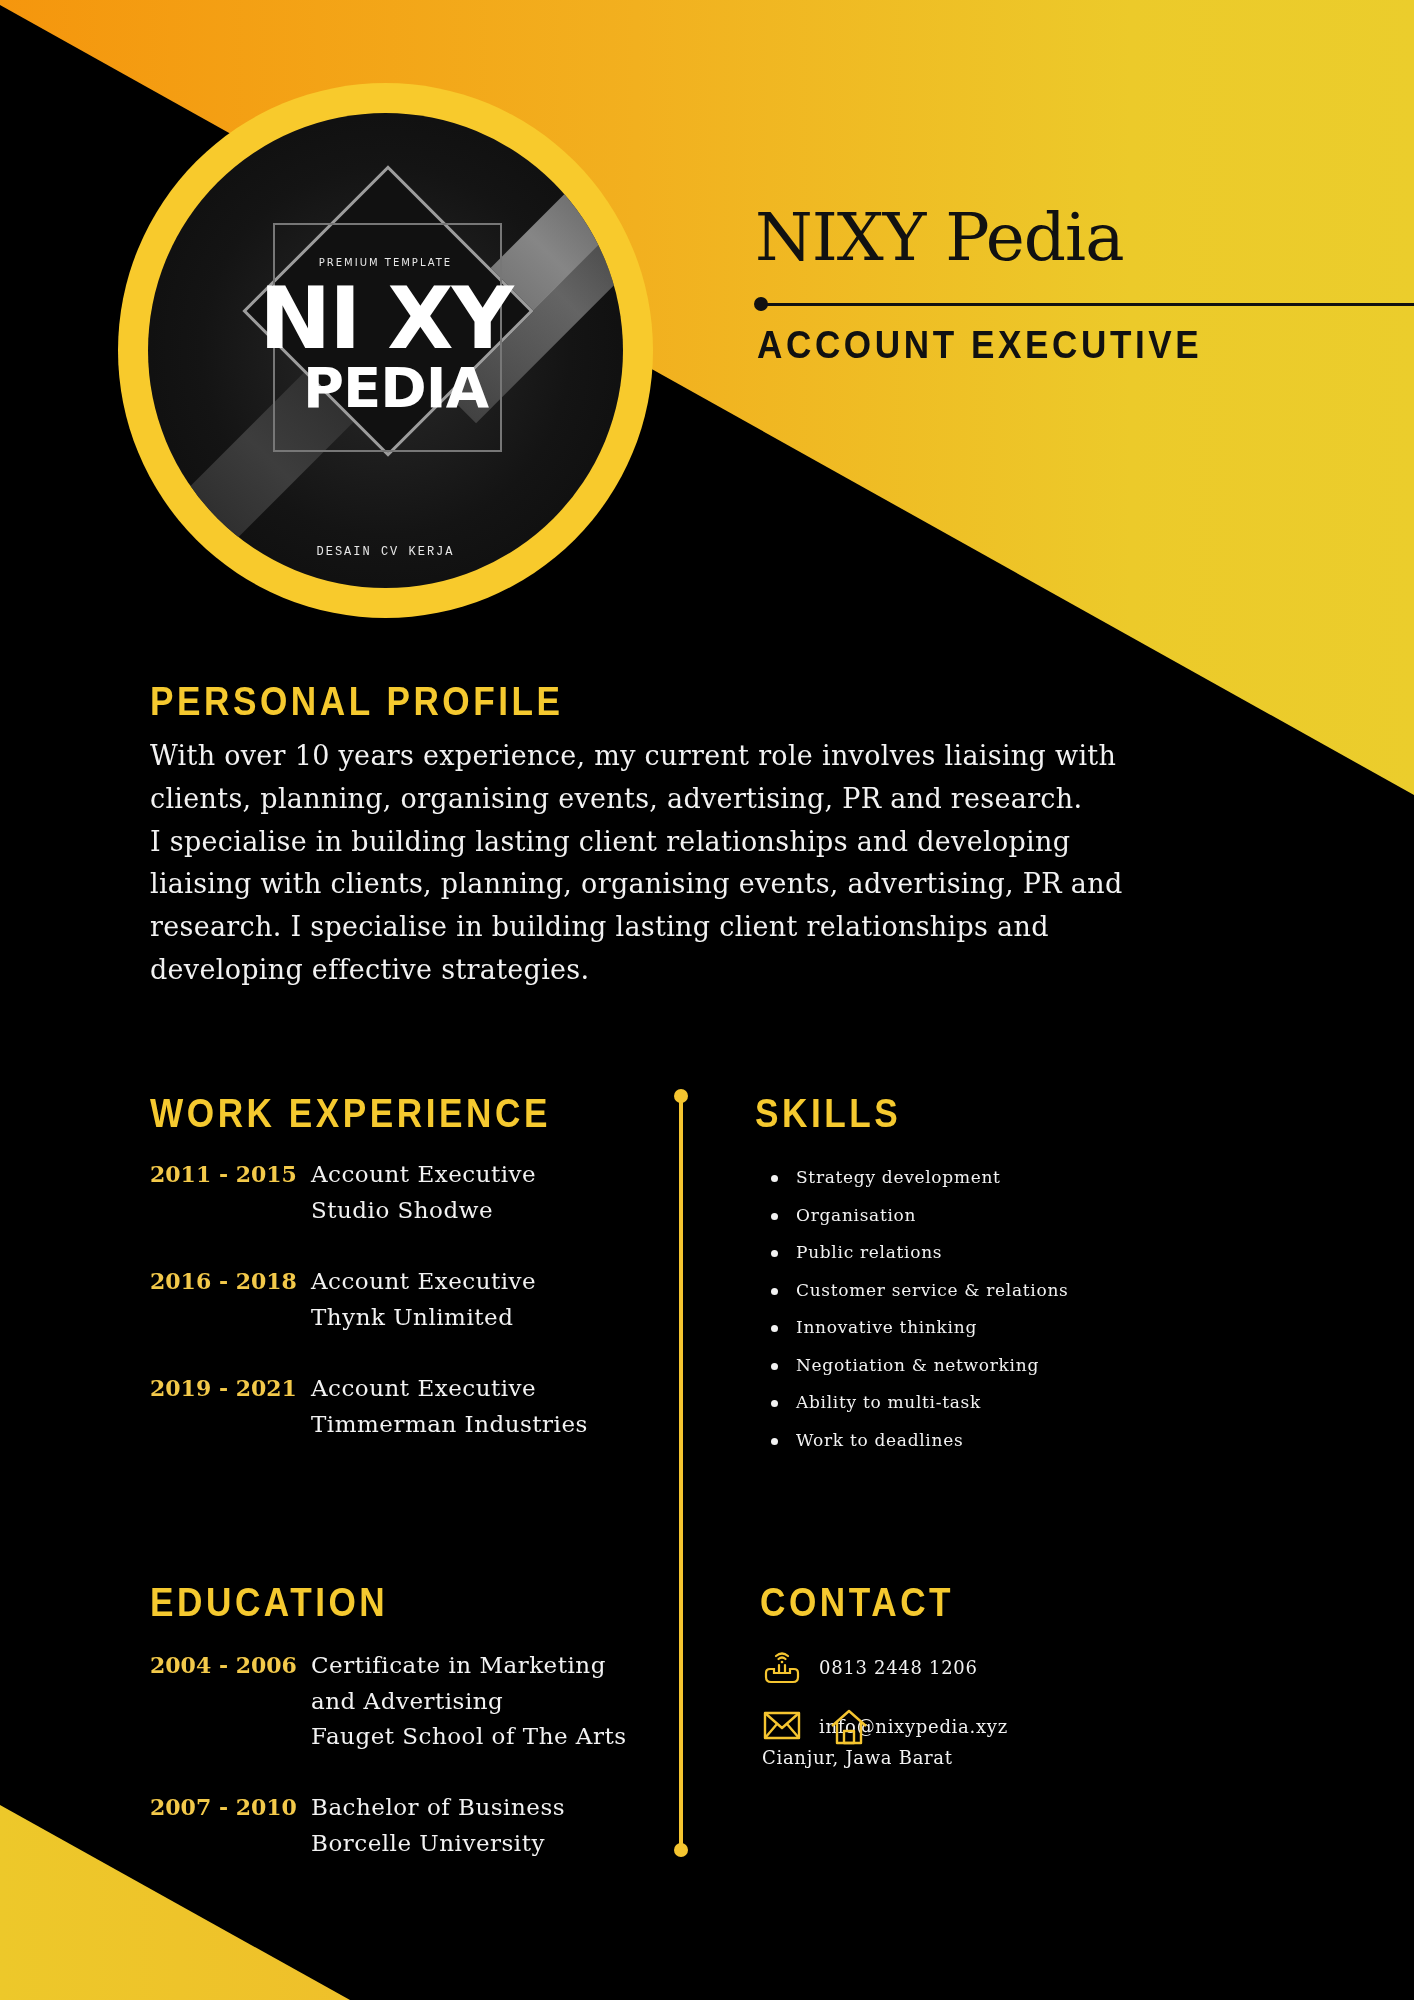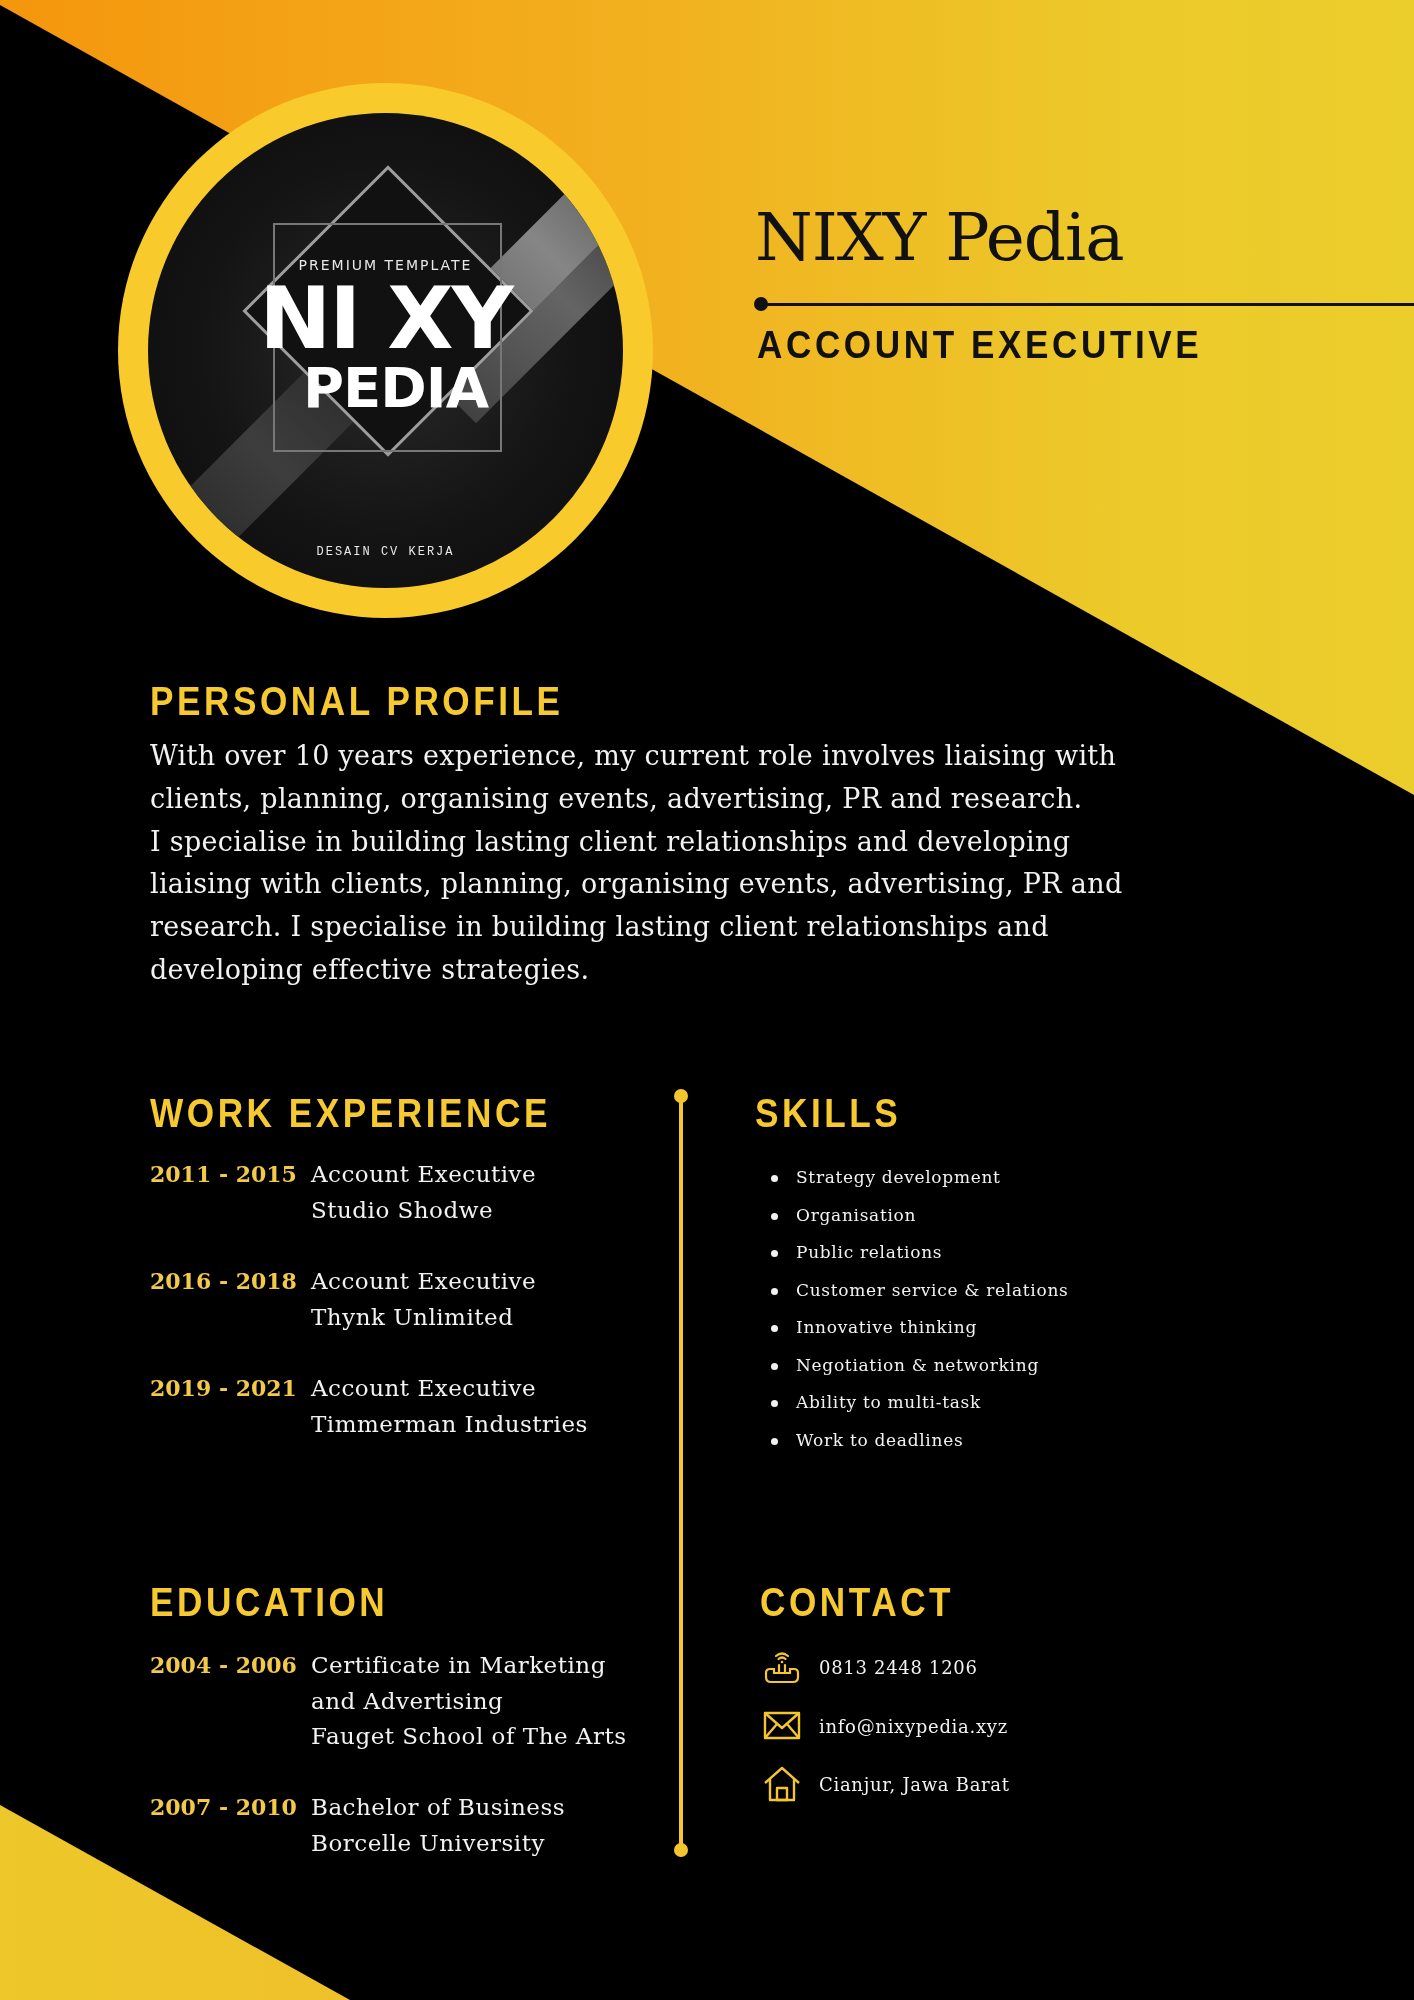--- a/index.html
+++ b/index.html
@@ -16,21 +16,21 @@
     .photo-ring { position: absolute; left: 118px; top: 83px; width: 535px; height: 535px; border-radius: 50%;
       background: #f8ca2c; }
     .photo { position: absolute; left: 30px; top: 30px; width: 475px; height: 475px; border-radius: 50%;
       background: radial-gradient(circle at 50% 50%, #2a2a2a 0%, #141414 55%, #0b0b0b 100%); overflow: hidden; }
     .stripe { position: absolute; height: 60px; background: linear-gradient(90deg, #5a5a5a, #9a9a9a, #4a4a4a); transform: rotate(-45deg); opacity: .85; }
     .stripe.s1 { left: 220px; top: 110px; width: 360px; }
     .stripe.s2 { left: 270px; top: 170px; width: 300px; height: 40px; opacity:.6; }
     .stripe.s3 { left: -60px; top: 310px; width: 360px; height: 70px; background: linear-gradient(90deg,#222,#444,#222); }
     .diamond { position: absolute; left: 137px; top: 95px; width: 200px; height: 200px; border: 3px solid #9d9d9d; transform: rotate(45deg); background: #111; }
     .frame { position: absolute; left: 125px; top: 110px; width: 225px; height: 225px; border: 2px solid #777; }
-    .logo-sub { position: absolute; left: 0; width: 100%; text-align: center; color: #e8e8e8; font-family: "DejaVu Sans", sans-serif; font-size: 14px; letter-spacing: 2px; }
+    .logo-sub { position: absolute; left: 0; width: 100%; text-align: center; color: #e8e8e8; font-family: "DejaVu Sans", sans-serif; font-size: 10px; letter-spacing: 2px; }
     .logo-sub.top { top: 144px; }
     .logo-sub.bottom { top: 432px; font-size: 12px; letter-spacing: 2px; font-family: Liberation Mono, monospace; }
     .logo-main { position: absolute; left: 0; width: 100%; text-align: center; color: #fff; font-family: "DejaVu Sans", sans-serif; font-weight: bold; line-height: 1; }
     .logo-main.l1 { top: 162px; font-size: 86px; letter-spacing: -2px; }
     .logo-main.l2 { top: 247px; font-size: 56px; letter-spacing: -1px; padding-left: 20px; box-sizing: border-box; }
 
     .name { position: absolute; left: 755px; top: 205px; font-family: "DejaVu Serif", serif; font-size: 66px; color: #111; line-height: 1; letter-spacing: -1px; }
     .name-rule { position: absolute; left: 762px; top: 303px; width: 652px; height: 3px; background: #111; }
     .name-dot { position: absolute; left: 754px; top: 297px; width: 14px; height: 14px; border-radius: 50%; background: #111; }
     .role { position: absolute; left: 757px; top: 323px; font-family: "Liberation Sans", sans-serif; font-weight: bold; font-size: 39px; letter-spacing: 4px; color: #111; transform: scaleX(0.9); transform-origin: left; }
@@ -166,21 +166,21 @@
     <span class="icon">
       <svg viewBox="0 0 40 40" fill="none" stroke="#f5c530" stroke-width="2.4" stroke-linejoin="round">
         <rect x="3" y="7" width="34" height="25"></rect>
         <path d="M3 7 L20 22 L37 7"></path>
         <path d="M3 32 L15 18 M37 32 L25 18"></path>
       </svg>
     </span>
     <span class="text">info@nixypedia.xyz</span>
   </div>
 
-  <div class="contact-row" style="top:1762px;">
+  <div class="contact-row" style="top:1707px;flex-direction:column;">
     <span class="icon">
       <svg viewBox="0 0 40 40" fill="none" stroke="#f5c530" stroke-width="2.4" stroke-linejoin="round">
         <path d="M3 19 L20 4 L37 19"></path>
         <path d="M8 15 L8 36 L32 36 L32 15"></path>
         <rect x="15" y="24" width="10" height="12"></rect>
       </svg>
     </span>
     <span class="text">Cianjur, Jawa Barat</span>
   </div>
 

